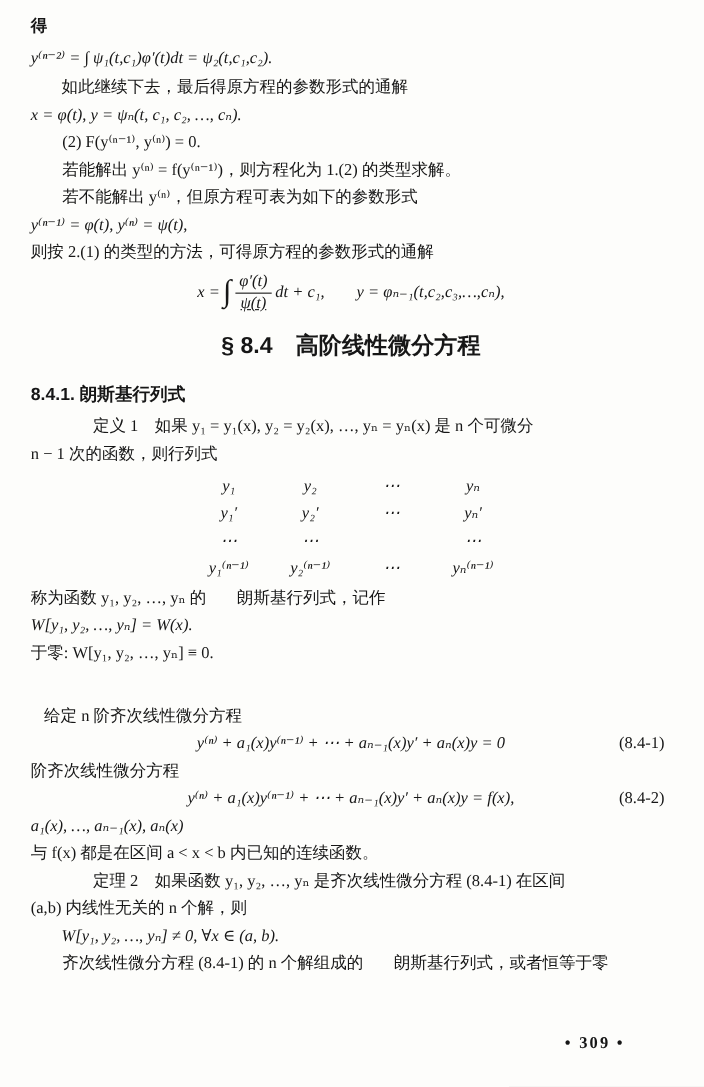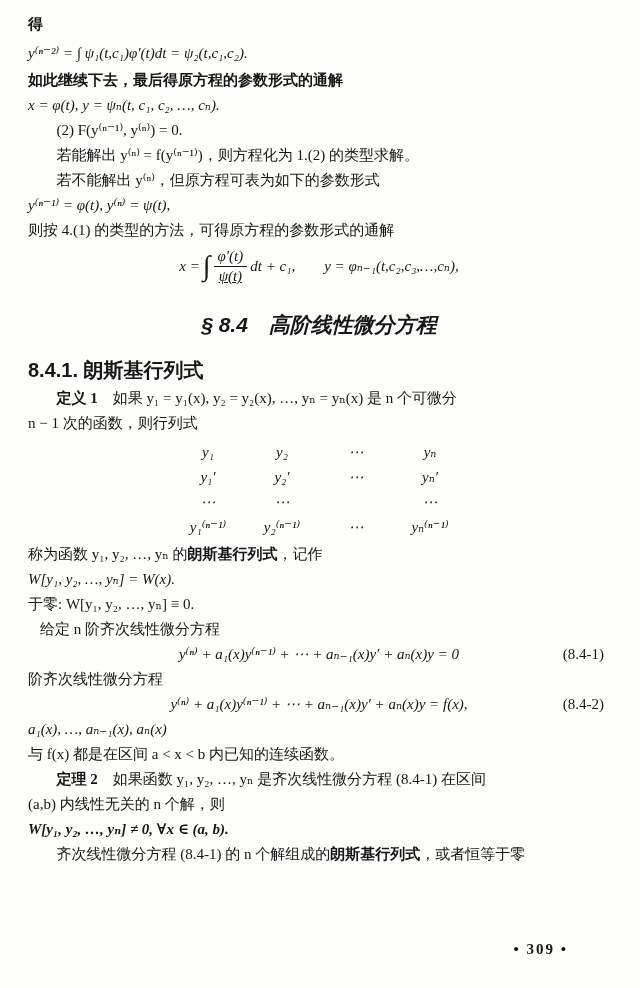--- a/index.html
+++ b/index.html
@@ -12,42 +12,41 @@
     margin: 0 auto;
     background: #fdfdfb;
     color: #161616;
     font-family: "Liberation Serif", "DejaVu Serif", serif;
     font-size: 15px;
     line-height: 25px;
     overflow: hidden;
     box-sizing: border-box;
     padding: 12px 30px 0 28px;
   }
-  .b { font-weight: bold; }
+  .b { font-weight: normal; margin-left: 28px; }
   .math { font-style: italic; }
   .cline { text-align: left; }
   .indent { text-indent: 1.9em; }
-  .indent-sm { text-indent: 0.8em; }
+  .indent-sm { text-indent: 0.8em; margin-top: 32px; }
   .lead { font-weight: bold; }
   .formula-int {
     display: flex; align-items: center; justify-content: center;
     gap: 3px; margin: 4px 0 6px 0; font-style: italic;
   }
   .int-sign { font-size: 28px; font-style: normal; line-height: 34px; transform: translateY(-1px); }
   .frac { display: inline-flex; flex-direction: column; text-align: center; vertical-align: middle; line-height: 19px; }
   .frac .num { border-bottom: 1.2px solid #161616; padding: 0 4px; }
   .frac .den { padding: 0 4px; text-decoration: underline; }
   .sec-title {
     text-align: center; font-weight: bold; font-size: 21px;
-    margin-top: 24px; line-height: 30px;
+    margin-top: 14px; line-height: 30px;
     font-family: "Liberation Sans", "DejaVu Sans", sans-serif;
-    font-style: italic;
   }
   .subsec-title {
-    font-size: 20px; font-weight: bold; margin-top: 16px; line-height: 28px;
+    font-size: 16px; font-weight: bold; margin-top: 16px; line-height: 28px;
     font-family: "Liberation Sans", "DejaVu Sans", sans-serif;
   }
   .det-wrap { display: flex; justify-content: center; margin: 4px 0 2px 0; }
   .det {
     display: flex; align-items: center;
   }
   .det .bar { width: 1.6px; background: #161616; }
   .det table { border-collapse: collapse; margin: 0 10px; }
   .det td {
     padding: 1px 14px; text-align: center; font-style: italic;
@@ -76,21 +75,21 @@
   <div class="cline math">x = φ(t),  y = ψₙ(t, c₁, c₂, …, cₙ).</div>
 
   <div class="indent">(2)  F(y⁽ⁿ⁻¹⁾, y⁽ⁿ⁾) = 0.</div>
 
   <div class="indent">若能解出 y⁽ⁿ⁾ = f(y⁽ⁿ⁻¹⁾)，则方程化为 1.(2) 的类型求解。</div>
 
   <div class="indent">若不能解出 y⁽ⁿ⁾，但原方程可表为如下的参数形式</div>
 
   <div class="cline math">y⁽ⁿ⁻¹⁾ = φ(t),  y⁽ⁿ⁾ = ψ(t),</div>
 
-  <div>则按 4.(1) 的类型的方法，可得原方程的参数形式的通解</div>
+  <div>则按 2.(1) 的类型的方法，可得原方程的参数形式的通解</div>
 
   <div class="formula-int">
     <span>x = </span>
       <span class="int-sign">∫</span>
       <span class="frac">
         <span class="num">φ′(t)</span>
         <span class="den">ψ(t)</span>
       </span>
       <span> dt + c₁,</span>
       <span class="gap-left">y = φₙ₋₁(t,c₂,c₃,…,cₙ),</span>

